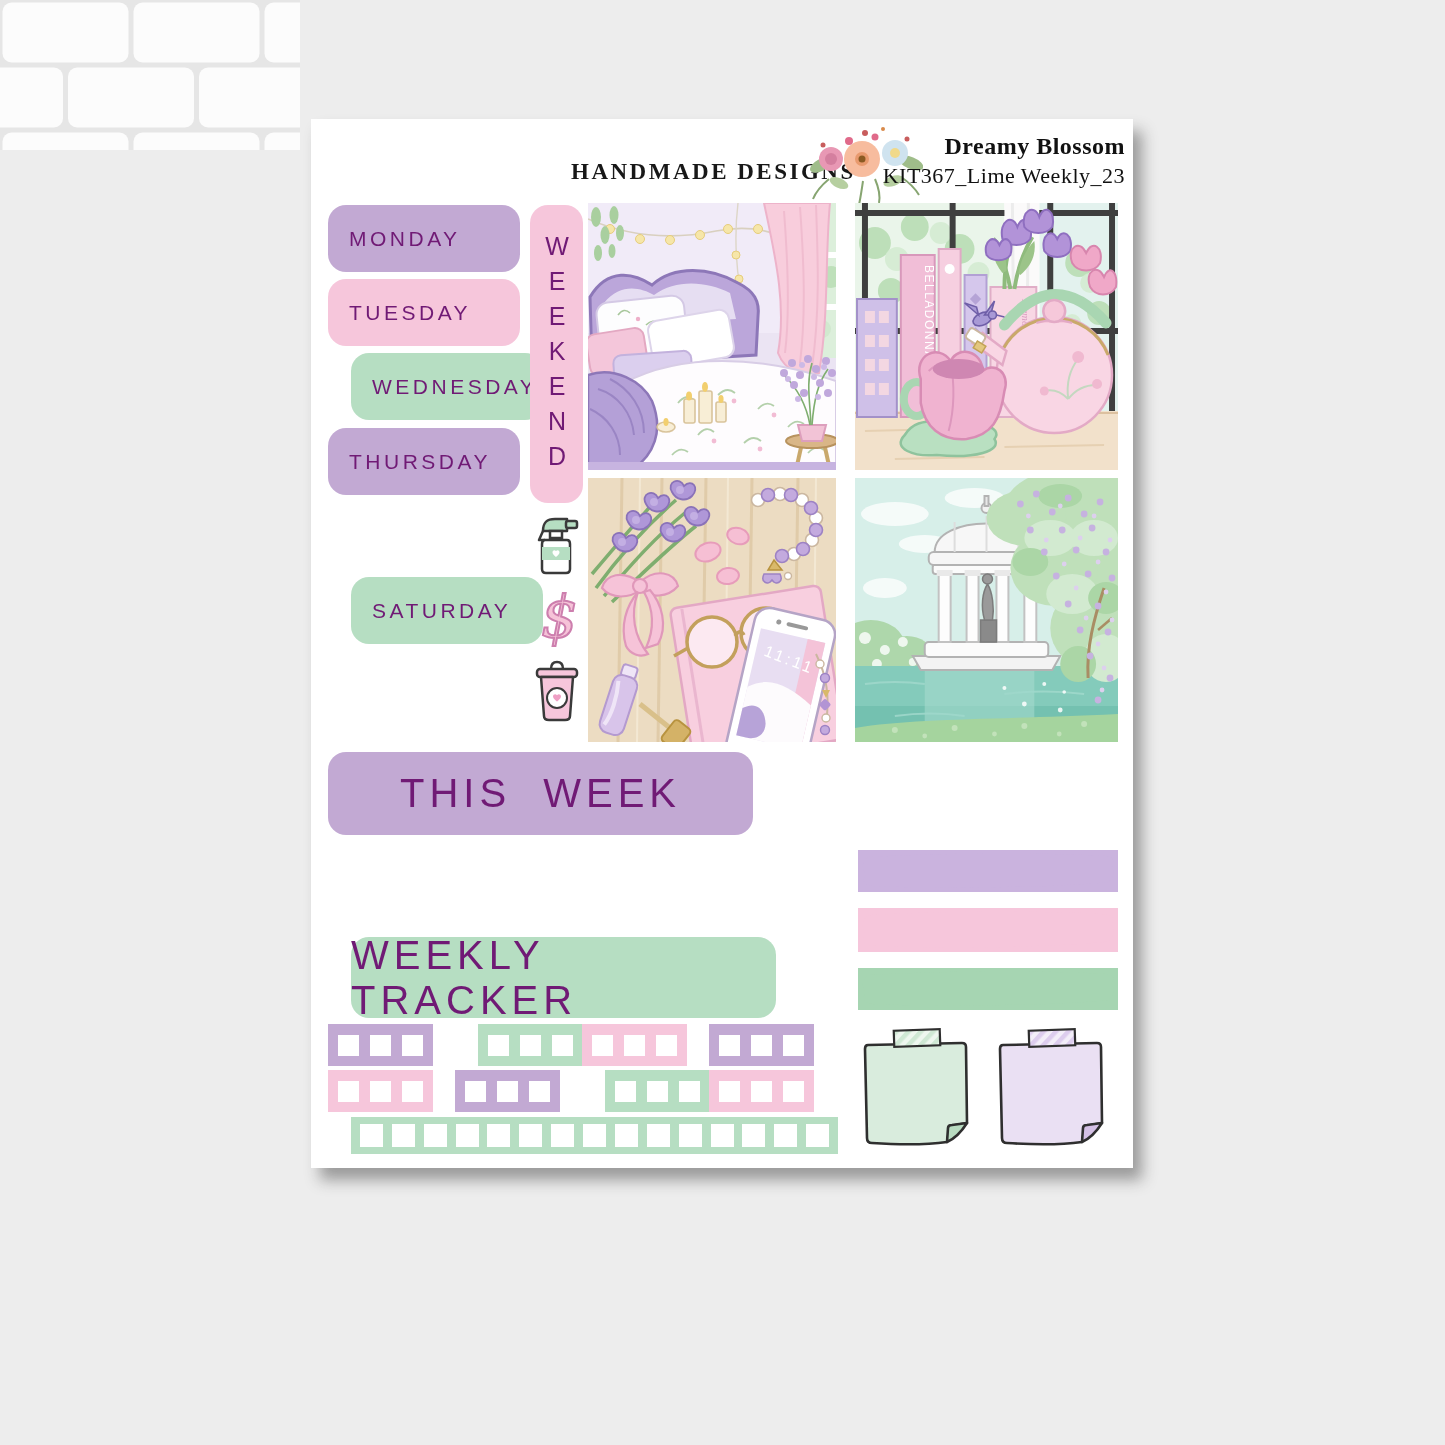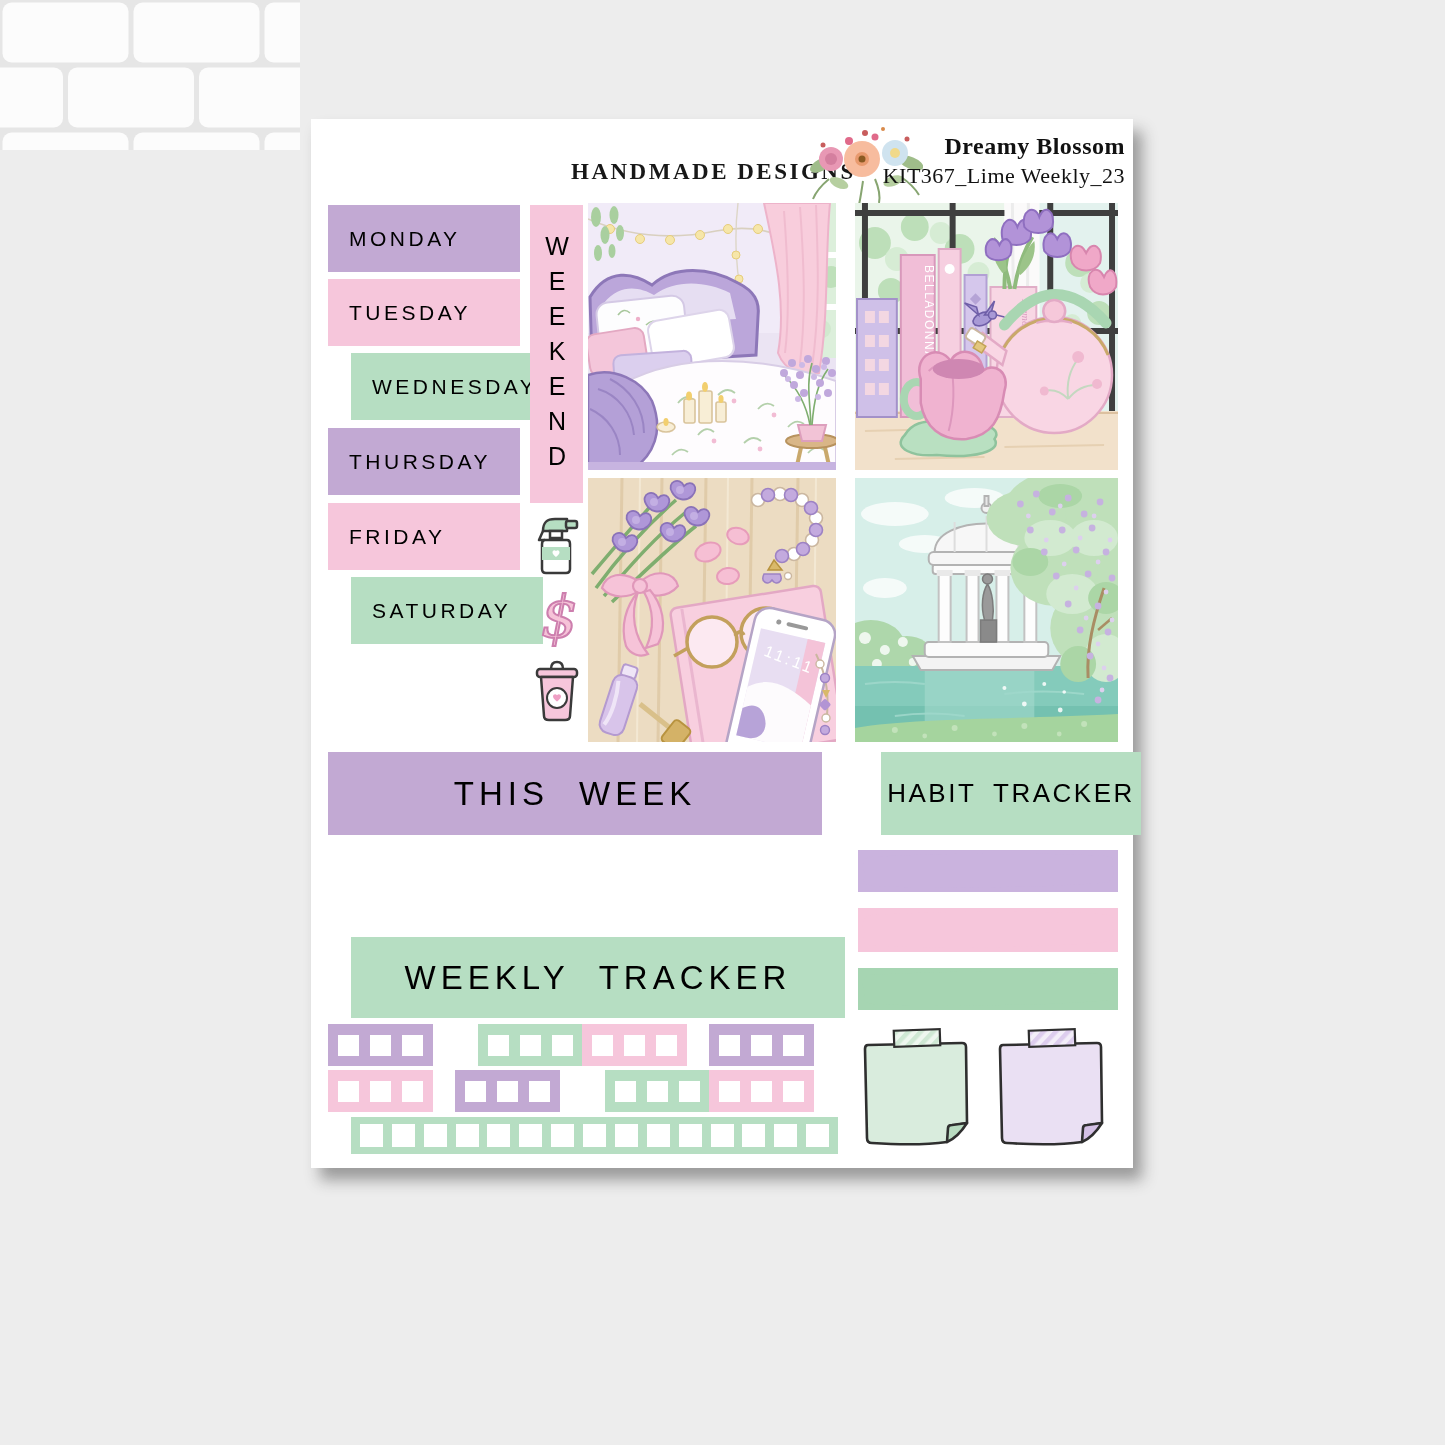--- a/index.html
+++ b/index.html
@@ -14,33 +14,33 @@
   .logo{position:absolute;left:24px;top:14px;font-family:"DejaVu Serif",serif;
         font-style:italic;font-size:56px;color:#141414;letter-spacing:-1px;white-space:nowrap;}
   .tagline{position:absolute;left:260px;top:40px;font-family:"Liberation Serif",serif;
         font-size:23px;letter-spacing:2.5px;color:#181818;font-weight:600;white-space:nowrap;}
   .floral{position:absolute;left:498px;top:0px;width:114px;height:90px;}
   .kitblock{position:absolute;right:8px;top:14px;text-align:right;font-family:"Liberation Serif",serif;color:#111;}
   .kitname{font-size:24px;font-weight:700;letter-spacing:.5px;}
   .kitcode{font-size:22px;margin-top:3px;letter-spacing:.5px;}
 
   
-  .cbox{position:absolute;display:flex;align-items:center;color:#000000;}
+  .cbox{position:absolute;display:flex;align-items:center;color:#701a75;border-radius:18px;}
   [data-color="purple"]{background:var(--purple);}
   [data-color="pink"]{background:var(--pink);}
   [data-color="green"]{background:var(--green);margin-left:23px;}
   [data-color="green-dark"]{background:var(--green-dark);}
   [data-color="brush-purple"]{background:var(--brush-purple);}
 
   .day{left:17px;width:192px;height:67px;padding-left:21px;box-sizing:border-box;
        font-size:21px;letter-spacing:3.5px;}
   .weekend{left:219px;top:86px;width:53px;height:298px;justify-content:center;
        writing-mode:vertical-rl;text-orientation:upright;font-size:25px;letter-spacing:7px;}
 
-  .bighdr{left:17px;width:494px;justify-content:center;font-size:33px;
+  .bighdr{left:17px;width:425px;justify-content:center;font-size:40px;
           letter-spacing:5px;word-spacing:16px;}
   .habit{left:547px;top:633px;width:260px;height:83px;justify-content:center;
          font-size:26px;letter-spacing:2.5px;word-spacing:8px;}
 
   
   .sideicon{position:absolute;}
 
   
   .illus{position:absolute;}
   .illus svg{width:100%;height:100%;display:block;}
@@ -111,21 +111,20 @@
 
   <div class="kitblock">
     <div class="kitname">Dreamy Blossom</div>
     <div class="kitcode">KIT367_Lime Weekly_23</div>
   </div>
 
   <div class="cbox day" style="top:86px" data-color="purple">MONDAY</div>
   <div class="cbox day" style="top:160px" data-color="pink">TUESDAY</div>
   <div class="cbox day" style="top:234px" data-color="green">WEDNESDAY</div>
   <div class="cbox day" style="top:309px" data-color="purple">THURSDAY</div>
-  <div class="cbox day" style="top:384px" data-color="pink">FRIDAY</div>
   <div class="cbox day" style="top:458px" data-color="green">SATURDAY</div>
 
   <div class="cbox weekend" data-color="pink">WEEKEND</div>
 
   <svg class="sideicon" style="left:222px;top:395px;width:48px;height:62px" viewBox="0 0 48 62">
     <path d="M10 17 C10 8 14 5 22 5 L34 5 L34 17 Z" fill="#b6dec2" stroke="#3a3a3a" stroke-width="2.5" stroke-linejoin="round"></path>
     <rect x="33" y="7" width="11" height="7" rx="2" fill="#b6dec2" stroke="#3a3a3a" stroke-width="2.5"></rect>
     <path d="M10 17 L6 26 L12 26" fill="none" stroke="#3a3a3a" stroke-width="2.5" stroke-linejoin="round"></path>
     <rect x="17" y="17" width="12" height="7" fill="#fff" stroke="#3a3a3a" stroke-width="2.5"></rect>
     <path d="M12 26 Q9 26 9 30 L9 55 Q9 59 13 59 L33 59 Q37 59 37 55 L37 30 Q37 26 34 26 Z" fill="#fff" stroke="#3a3a3a" stroke-width="2.5" stroke-linejoin="round"></path>
@@ -653,21 +652,20 @@
         <circle cx="230" cy="246" r="3"></circle>
           <circle cx="70" cy="258" r="2.4"></circle>
           <circle cx="140" cy="256" r="2.4"></circle>
         <circle cx="205" cy="256" r="2.4"></circle>
       </g>
     </svg>
   </div>
 
   <div class="cbox bighdr" style="top:633px;height:83px" data-color="purple">THIS WEEK</div>
   <div class="cbox bighdr" style="top:818px;height:81px" data-color="green">WEEKLY TRACKER</div>
-  <div class="cbox habit" data-color="green">HABIT TRACKER</div>
 
   <div class="brush" style="top:731px">
     <svg viewBox="0 0 260 42" preserveAspectRatio="none" data-color="brush-purple">
       <path d="M10 7 C70 3 190 2 248 6 C256 7 257 11 253 15 C257 20 256 27 251 32 C190 38 80 39 14 36 C6 35 3 30 8 25 C3 18 4 11 10 7 Z"></path>
     </svg>
   </div>
   <div class="brush" style="top:789px;height:44px">
     <svg viewBox="0 0 260 42" preserveAspectRatio="none" data-color="pink">
       <path d="M10 7 C70 3 190 2 248 6 C256 7 257 11 253 15 C257 20 256 27 251 32 C190 38 80 39 14 36 C6 35 3 30 8 25 C3 18 4 11 10 7 Z"></path>
     </svg>

